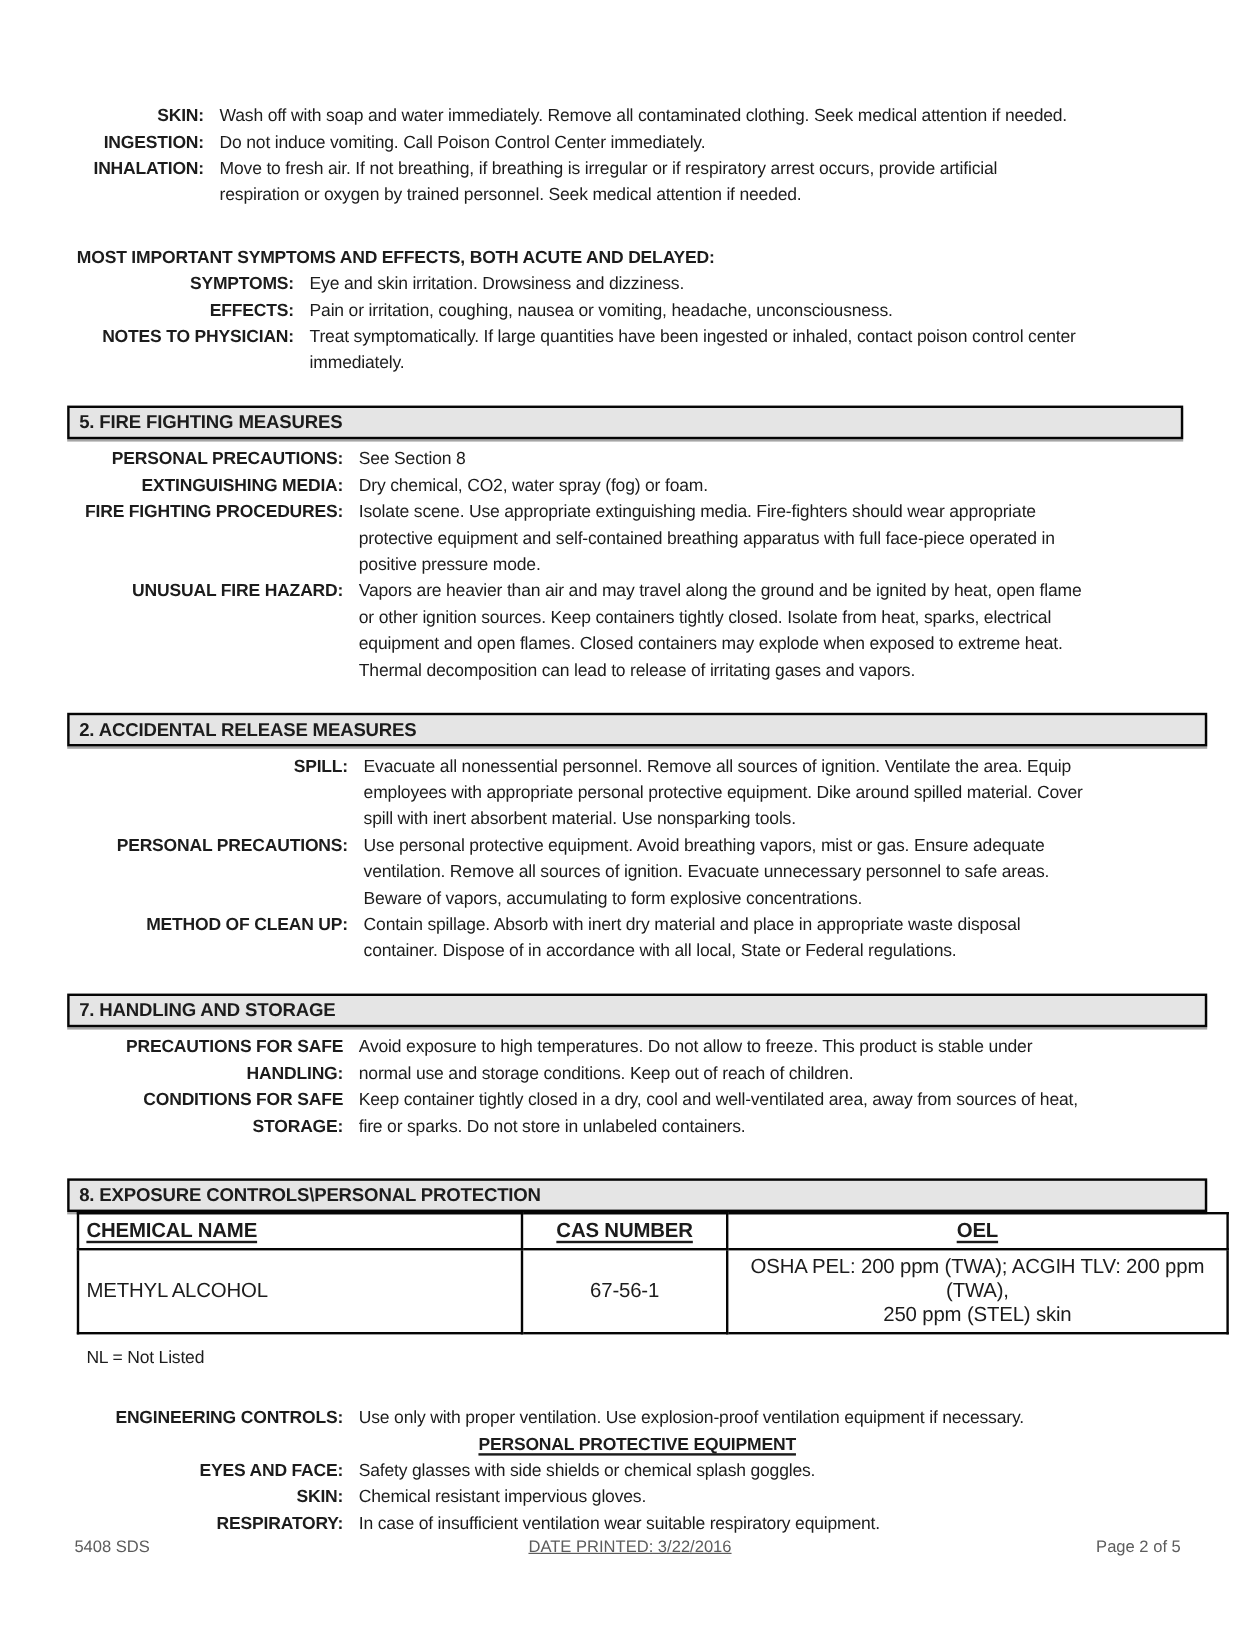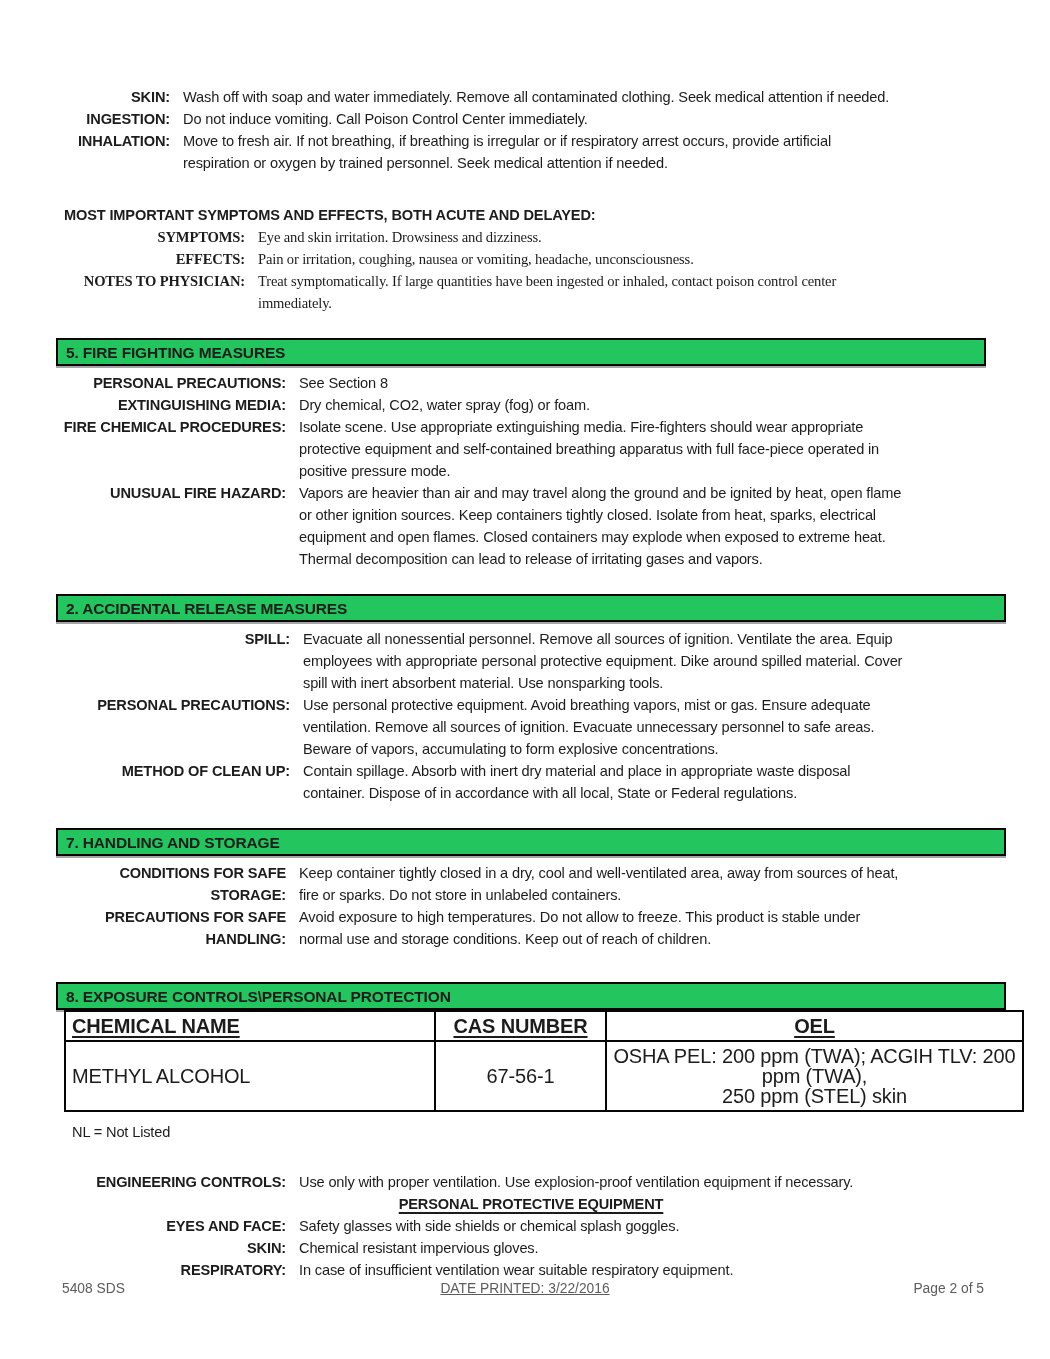--- a/index.html
+++ b/index.html
@@ -15,37 +15,37 @@
   .val{padding-left:13px;white-space:pre-line;}
 
   .b1 .lbl{width:114px;}
   .b2 .lbl{width:189px;}
   .s5 .lbl{width:230px;}
   .s6 .lbl{width:234px;}
   .s7 .lbl{width:230px;}
   .s8 .lbl{width:230px;}
 
   .blockheading{font-weight:bold;margin:30px 0 0 8px;}
-  .b2rows{margin-top:0px;font-family:Liberation Serif, serif;}
+  .b2rows{margin-top:0px;}
 
   .secbar{
-    background:#22c55e;border:2px solid #050505;
+    background:#e5e5e5;border:2px solid #050505;
     font-weight:bold;font-size:15.5px;line-height:19px;
     padding:3px 8px 2px 8px;margin-top:24px;
     box-shadow:0 2px 0 rgba(0,0,0,0.35);
   }
   .secbar.narrow{margin-right:20px;}
   .rows{margin-top:6px;}
 
   table.exp{
     border-collapse:collapse;margin:0 0 0 8px;width:938px;table-layout:fixed;
   }
   table.exp td,table.exp th{
     border:2px solid #050505;vertical-align:middle;
-    font-size:20px;line-height:20px;padding:4px 6px;
+    font-size:17px;line-height:20px;padding:4px 6px;
   }
   th.c1,td.c1{width:356px;text-align:left;padding-left:9px;}
   th.c2,td.c2{width:157px;text-align:center;}
   th.c3,td.c3{width:403px;text-align:center;}
   table.exp th{font-weight:bold;}
   table.exp th span{text-decoration:underline;text-decoration-thickness:2px;text-underline-offset:3px;}
   td.oelcell{padding:2px 6px 1px 6px;line-height:21px;}
 
   .nlnote{margin:9px 0 0 16px;}
   .engblock{margin-top:28px;}
@@ -100,21 +100,21 @@
   <div class="s5 rows">
     <div class="row">
       <div class="lbl">PERSONAL PRECAUTIONS:</div>
       <div class="val">See Section 8</div>
     </div>
     <div class="row">
       <div class="lbl">EXTINGUISHING MEDIA:</div>
       <div class="val">Dry chemical, CO2, water spray (fog) or foam.</div>
     </div>
     <div class="row">
-      <div class="lbl">FIRE CHEMICAL PROCEDURES:</div>
+      <div class="lbl">FIRE FIGHTING PROCEDURES:</div>
       <div class="val">Isolate scene.  Use appropriate extinguishing media.  Fire-fighters should wear appropriate
 protective equipment and self-contained breathing apparatus with full face-piece operated in
 positive pressure mode.</div>
     </div>
     <div class="row">
       <div class="lbl">UNUSUAL FIRE HAZARD:</div>
       <div class="val">Vapors are heavier than air and may travel along the ground and be ignited by heat, open flame
 or other ignition sources.  Keep containers tightly closed.  Isolate from heat, sparks, electrical
 equipment and open flames.  Closed containers may explode when exposed to extreme heat.
 Thermal decomposition can lead to release of irritating gases and vapors.</div>
@@ -138,30 +138,30 @@
     <div class="row">
       <div class="lbl">METHOD OF CLEAN UP:</div>
       <div class="val">Contain spillage.  Absorb with inert dry material and place in appropriate waste disposal
 container.  Dispose of in accordance with all local, State or Federal regulations.</div>
     </div>
   </div>
 
   <div class="secbar">7. HANDLING AND STORAGE</div>
   <div class="s7 rows">
     <div class="row">
+      <div class="lbl">PRECAUTIONS FOR SAFE
+HANDLING:</div>
+      <div class="val">Avoid exposure to high temperatures.  Do not allow to freeze.  This product is stable under
+normal use and storage conditions.  Keep out of reach of children.</div>
+    </div>
+    <div class="row">
       <div class="lbl">CONDITIONS FOR SAFE
 STORAGE:</div>
       <div class="val">Keep container tightly closed in a dry, cool and well-ventilated area, away from sources of heat,
 fire or sparks.  Do not store in unlabeled containers.</div>
-    </div>
-    <div class="row">
-      <div class="lbl">PRECAUTIONS FOR SAFE
-HANDLING:</div>
-      <div class="val">Avoid exposure to high temperatures.  Do not allow to freeze.  This product is stable under
-normal use and storage conditions.  Keep out of reach of children.</div>
     </div>
   </div>
 
   <div class="secbar" style="margin-top:32px;">8. EXPOSURE CONTROLS\PERSONAL PROTECTION</div>
 
   <table class="exp">
     <tbody>
         <tr>
       <th class="c1"><span>CHEMICAL NAME</span></th>
       <th class="c2"><span>CAS NUMBER</span></th>

